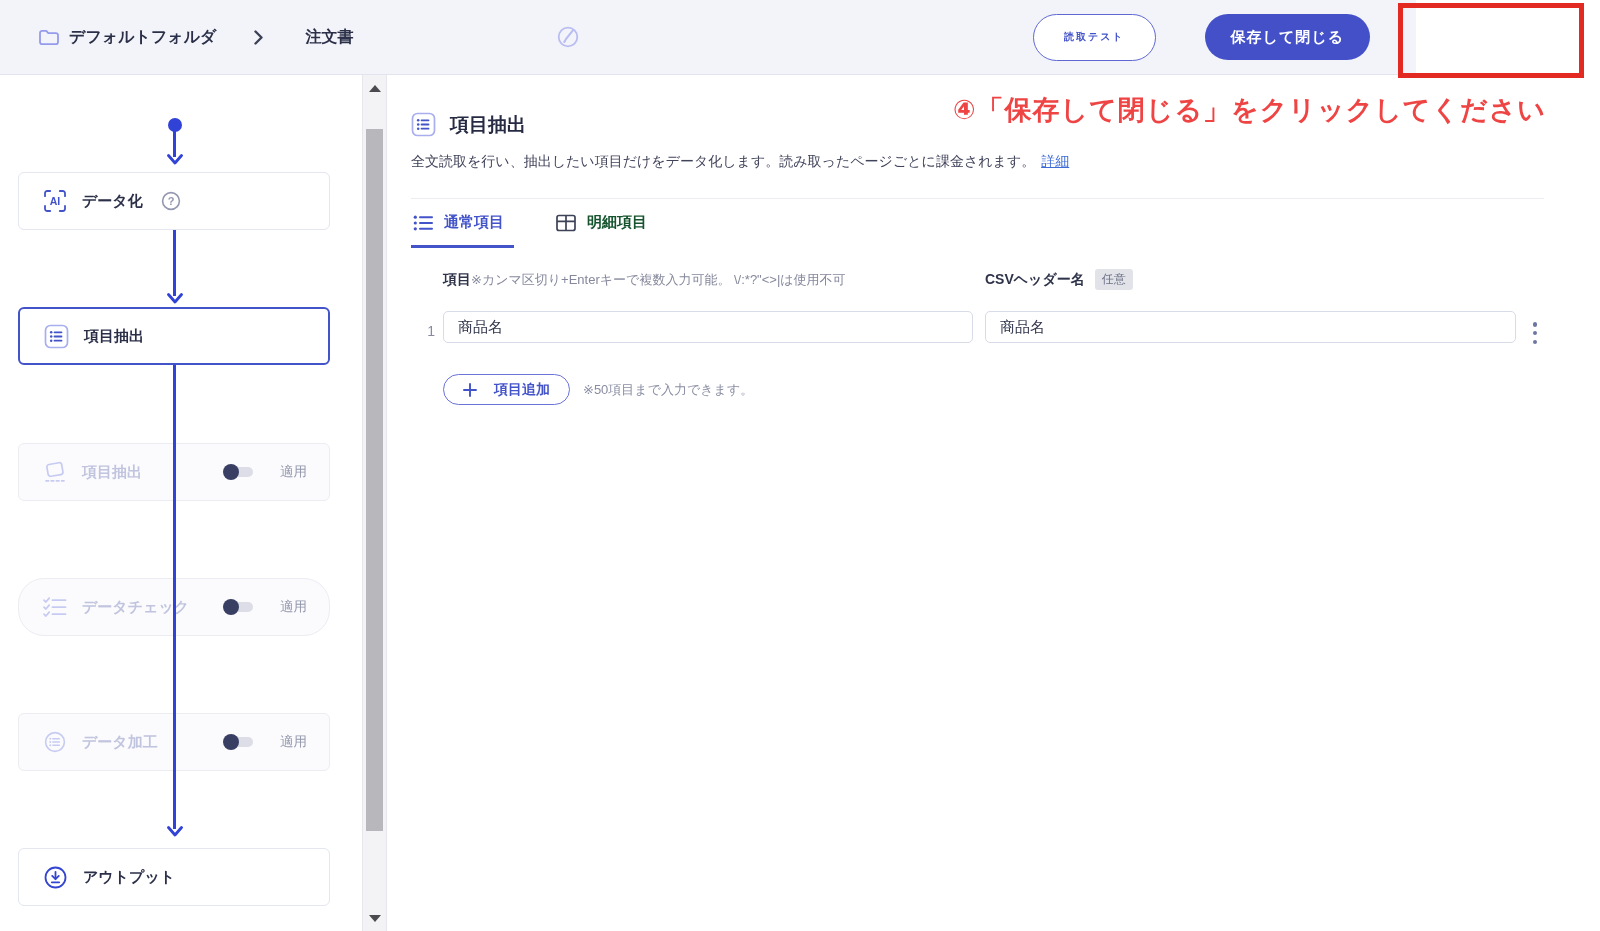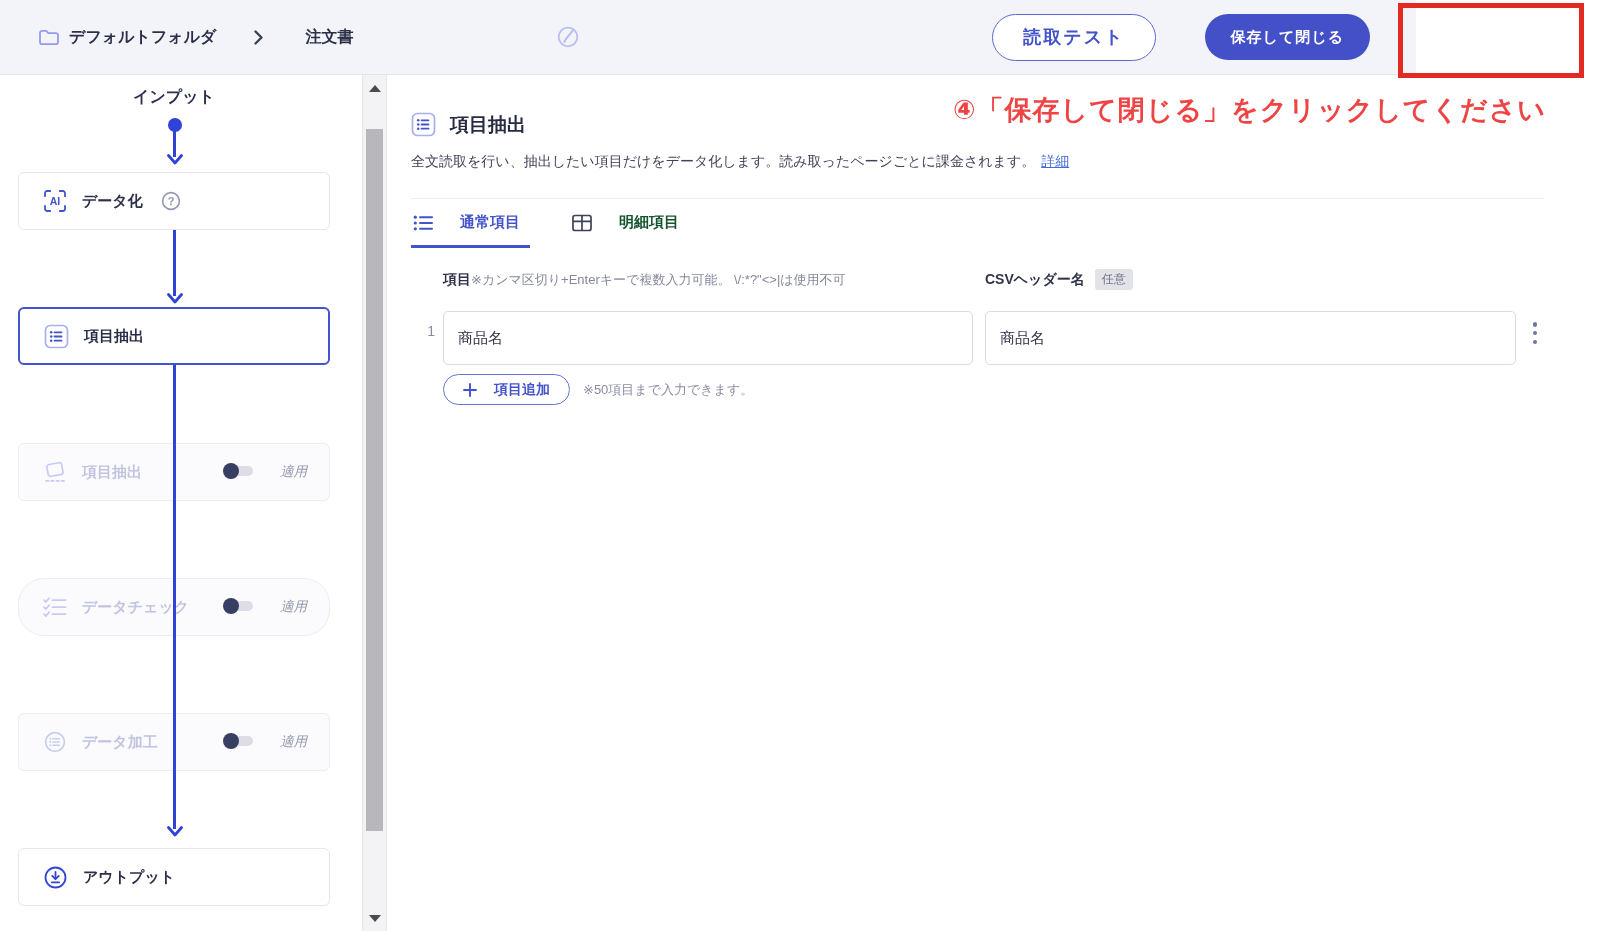--- a/index.html
+++ b/index.html
@@ -14,21 +14,21 @@
     display:flex; align-items:center; padding:0 30px 0 38px;
   }
   .crumb-folder { display:flex; align-items:center; gap:9px; cursor:pointer; }
   .crumb-name { font-size:16px; font-weight:700; color:#2b2f48; }
   .crumb-chevron { margin-left:36px; display:flex; align-items:center; }
   .crumb-doc { margin-left:40px; font-size:16px; font-weight:700; color:#2b2f48; }
   .edit-btn { margin-left:200px; display:flex; align-items:center; cursor:pointer; }
   .topbar-actions { margin-left:auto; display:flex; align-items:center; }
   .btn-outline {
     height:47px; padding:0 30px; border-radius:24px; background:#ffffff;
-    border:1.5px solid #5f68d2; color:#4353c9; font-size:18px; font-weight:700;
+    border:1.5px solid #5f68d2; color:#4353c9; font-size:10px; font-weight:700;
     letter-spacing:2px; cursor:pointer; font-family:inherit;
   }
   .btn-primary {
     height:46px; padding:0 26px; margin-left:49px; margin-right:16px; border-radius:23px;
     background:#4450c8; border:none; color:#ffffff; font-size:15px; font-weight:700;
     letter-spacing:1px; cursor:pointer; font-family:inherit;
   }
   .red-box {
     position:absolute; top:3px; right:16px; width:186px; height:75px;
     border:5px solid #e32a22; z-index:10; pointer-events:none;
@@ -57,21 +57,21 @@
 
   .node-card {
     position:absolute; left:18px; width:312px; height:58px;
     background:#ffffff; border:1px solid #e4e6f0; border-radius:6px;
     display:flex; align-items:center; padding:0 22px 0 23px; gap:14px; cursor:pointer; z-index:1;
   }
   .node-card.active { border:2px solid #4353c9; }
   .node-card.disabled { background:#fbfbfd; border-color:#ececf3; }
   .node-label { font-size:15px; font-weight:700; color:#2b2f48; }
   .node-card.disabled .node-label { color:#c0c4de; font-weight:700; }
-  .node-right { margin-left:auto; display:flex; gap:27px;font-style:italic; }
+  .node-right { margin-left:auto; display:flex; align-items:center; gap:27px; }
   .toggle { position:relative; width:30px; height:16px; cursor:pointer; }
   .toggle .track { position:absolute; right:0; top:3px; width:22px; height:10px; border-radius:5px; background:#dcdde6; }
   .toggle .knob { position:absolute; left:0; top:0; width:16px; height:16px; border-radius:50%; background:#393f63; }
   .toggle-label { font-size:13.5px; color:#9499ae; }
   .card-pos-1 { top:97px; }
   .card-pos-2 { top:232px; }
   .card-pos-3 { top:368px; }
   .card-pos-4 { top:503px;border-radius:26px; }
   .card-pos-5 { top:638px; }
   .card-pos-6 { top:773px; }
@@ -89,34 +89,34 @@
   .sb-thumb { position:absolute; left:3px; top:54px; width:17px; height:702px; background:#b7b7bc; cursor:pointer; }
 
   
   .main { position:absolute; left:387px; top:75px; width:1213px; height:856px; background:#ffffff; }
   .main-title-row { position:absolute; left:23px; top:36px; display:flex; align-items:center; gap:13px; }
   .main-title { font-size:19px; font-weight:700; color:#262a42; }
   .main-desc { position:absolute; left:24px; top:78px; font-size:14px; color:#40435a; }
   .detail-link { color:#3e6bd6; text-decoration:underline; margin-left:6px; cursor:pointer; }
   .tabs-divider { position:absolute; left:24px; right:56px; top:123px; height:1px; background:#ebedf3; }
   .tabs { position:absolute; left:24px; top:138px; display:flex; gap:40px; }
-  .tab { display:flex; align-items:center; gap:27px; padding:0 10px 13px 2px; cursor:pointer;
+  .tab { display:flex; align-items:center; gap:11px; padding:0 10px 13px 2px; cursor:pointer;
          border-bottom:3px solid transparent; }
   .tab .tab-label { font-size:15px; font-weight:700; color:#14532d; }
   .tab.active { border-bottom-color:#4353c9; }
   .tab.active .tab-label { color:#4353c9; }
 
   .col-item { position:absolute; left:56px; top:196px; display:flex; align-items:baseline; gap:0; }
   .col-label { font-size:14px; font-weight:700; color:#2f3349; }
   .col-note { font-size:13px; color:#85889c; }
   .col-csv { position:absolute; left:598px; top:194px; display:flex; align-items:center; gap:10px; }
   .badge { background:#e2e3e9; color:#6e7286; font-size:12px; padding:2px 7px; border-radius:3px; }
 
   .row-index { position:absolute; left:30px; top:248px; width:18px; text-align:right; font-size:14px; color:#858aa0; }
-  .field { position:absolute; top:236px; height:54px; border:1px solid #d8dbe8; border-radius:5px;
+  .field { position:absolute; top:236px; height:32px; border:1px solid #d8dbe8; border-radius:5px;
            background:#ffffff; font-size:15px; color:#2f3349; padding:0 14px; outline:none;
            font-family:inherit; }
   .field-item { left:56px; width:530px; }
   .field-csv { left:598px; width:531px; }
   .kebab { position:absolute; left:1140px; top:246px; width:16px; height:24px; display:flex;
            flex-direction:column; align-items:center; justify-content:space-between; cursor:pointer; padding:1px 0; }
   .kebab span { width:4.5px; height:4.5px; border-radius:50%; background:#6d76a3; }
 
   .add-row { position:absolute; left:56px; top:299px; display:flex; align-items:center; gap:13px; }
   .btn-add { display:flex; align-items:center; gap:17px; height:31px; padding:0 19px;
@@ -155,21 +155,20 @@
     </span>
     <div class="topbar-actions">
       <button class="btn-outline">読取テスト</button>
       <button class="btn-primary">保存して閉じる</button>
     </div>
   </div>
   <div class="red-box"></div>
   <div class="annotation">④「保存して閉じる」をクリックしてください</div>
 
   <div class="sidebar">
-    <div class="input-label">インプット</div>
 
     <div class="flow-dot"></div>
     <div class="flow-line seg1"></div>
     <span class="flow-arrow arr1 ic">
       <svg width="18" height="12" viewBox="0 0 18 12">
           <path d="M2.5 1.5 L9 9 L15.5 1.5" stroke="#3142d6" stroke-width="2.8" fill="none" stroke-linecap="round" stroke-linejoin="round"></path>
         </svg>
     </span>
     <div class="flow-line seg2"></div>
     <span class="flow-arrow arr2 ic">

